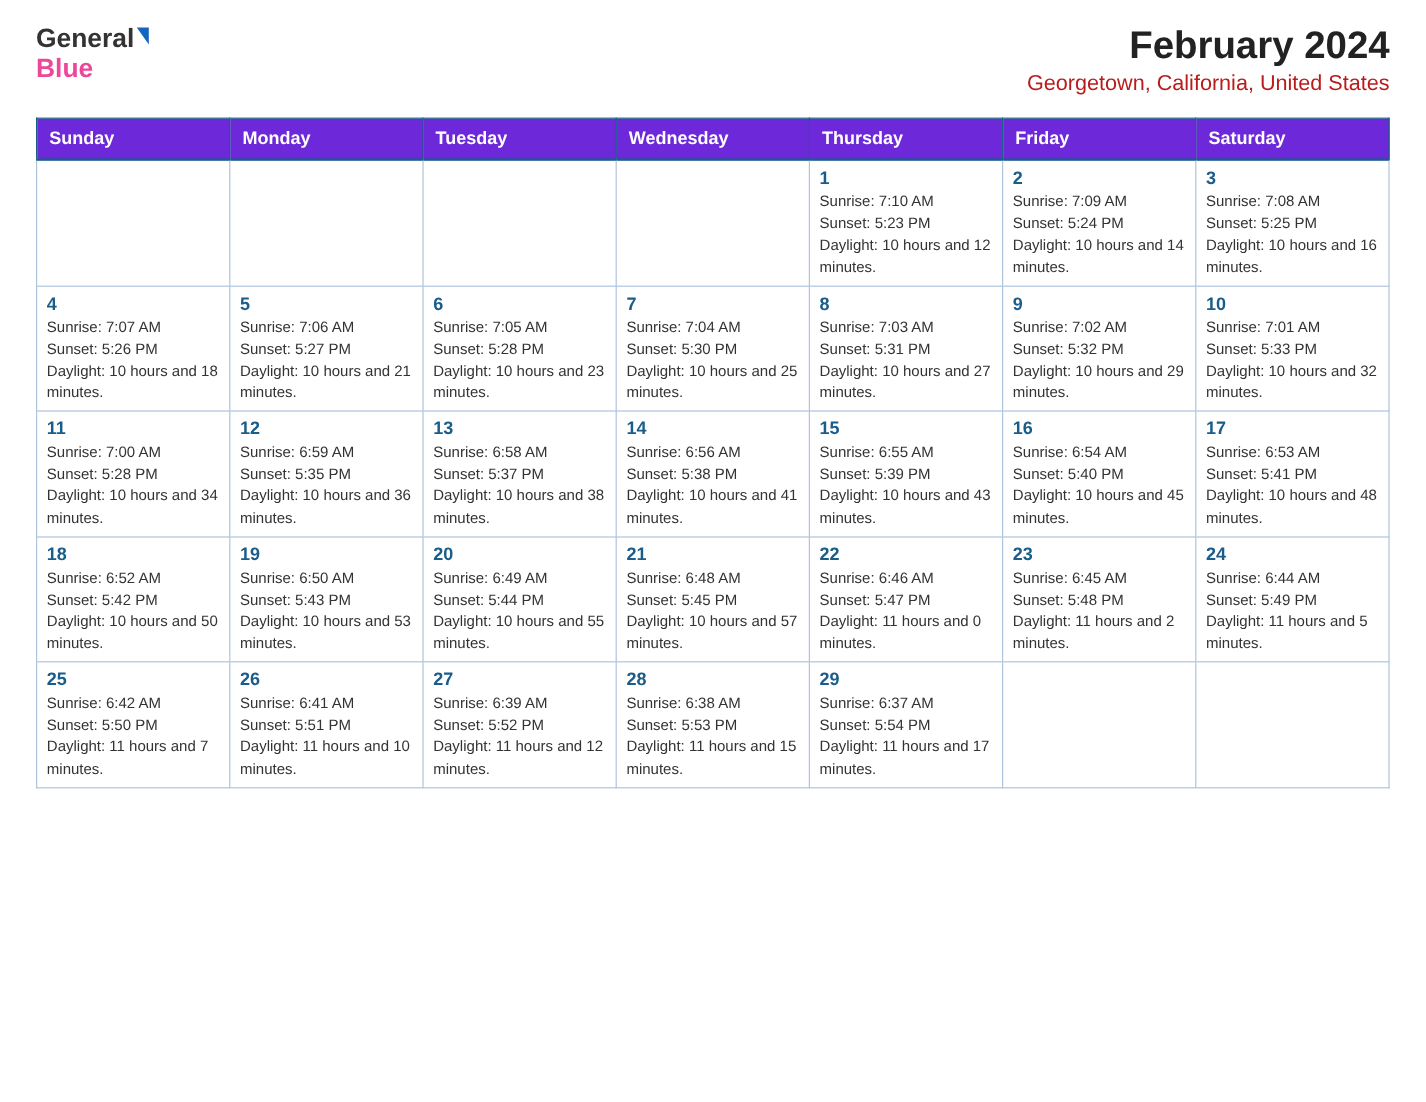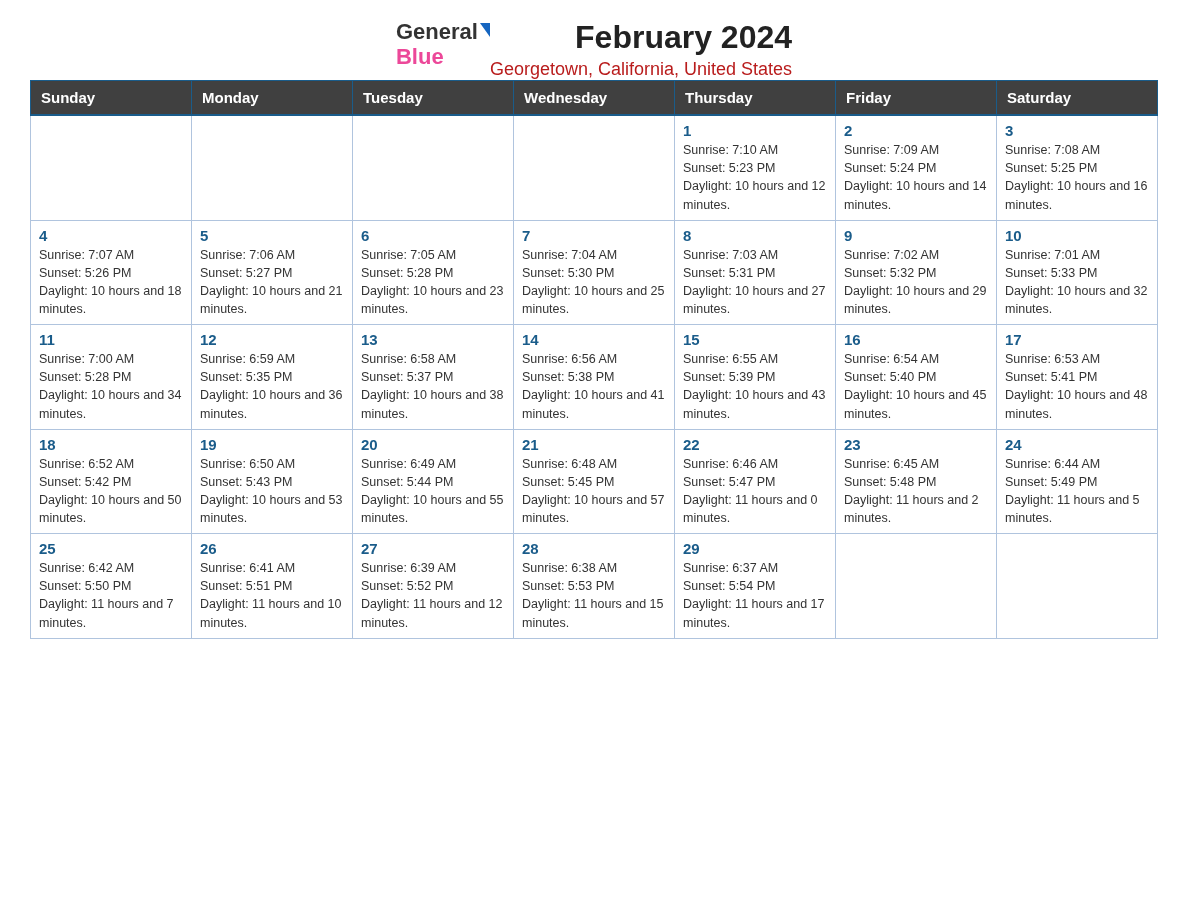--- a/index.html
+++ b/index.html
@@ -4,22 +4,23 @@
   <style>
     * { box-sizing: border-box; margin: 0; padding: 0; }
     body {
       font-family: Arial, sans-serif;
       background: #fff;
       padding: 20px 30px;
       color: #222;
     }
     .header {
       display: flex;
-      justify-content: center;
+      justify-content: space-between;
       align-items: flex-start;
+      margin-bottom: 18px;
     }
     .logo {
       display: flex;
       flex-direction: column;
       align-items: flex-start;
     }
     .logo-general {
       font-size: 22px;
       font-weight: bold;
       color: #333;
@@ -57,21 +58,21 @@
       font-weight: normal;
       color: #b91c1c;
       margin-top: 4px;
     }
     .calendar {
       width: 100%;
       border-collapse: collapse;
       border: 1px solid #9eb3d4;
     }
     .calendar thead tr th {
-      background-color: #404040;
+      background-color: #6d28d9;
       color: #fff;
       padding: 8px 10px;
       font-size: 15px;
       font-weight: bold;
       text-align: left;
       border: 1px solid #1a5c8a;
     }
     .calendar tbody tr td {
       vertical-align: top;
       padding: 6px 8px;

